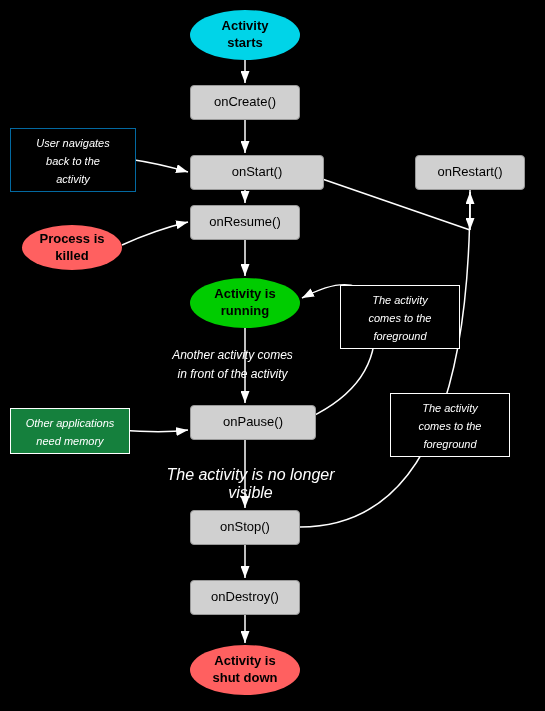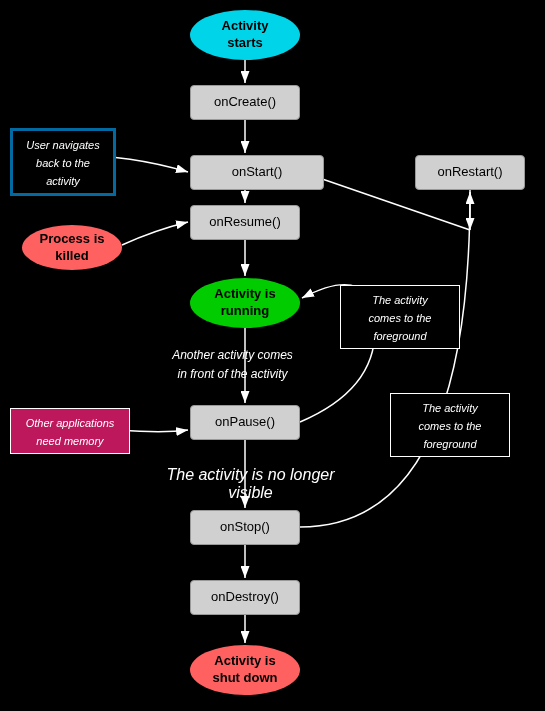--- a/index.html
+++ b/index.html
@@ -142,42 +142,42 @@
   </div>
 
   <div style="position:absolute; left:340px; top:285px; width:120px; background:#000; border:1px solid #fff; padding:4px; text-align:center;">
     <span class="italic-label" style="font-size:11px; font-style:italic; color:#fff; line-height:1.3;">The activity<br>comes to the<br>foreground</span>
   </div>
 
   <div style="position:absolute; left:390px; top:393px; width:120px; background:#000; border:1px solid #fff; padding:4px; text-align:center;">
     <span class="italic-label" style="font-size:11px; font-style:italic; color:#fff; line-height:1.3;">The activity<br>comes to the<br>foreground</span>
   </div>
 
-  <div class="node rect" style="left:190px; top:405px; width:110px; height:35px; background:#d0d0d0; border:1px solid #999;align-items:center;">
+  <div class="node rect" style="left:190px; top:405px; width:126px; height:35px; background:#d0d0d0; border:1px solid #999;align-items:center;">
     <span class="node-text">onPause()</span>
   </div>
 
-  <div style="position:absolute; left:10px; top:408px; width:120px; background:#be185d; border:1px solid #fff; padding:4px; text-align:center;">
+  <div style="position:absolute; left:10px; top:408px; width:120px; background:#15803d; border:1px solid #fff; padding:4px; text-align:center;">
     <span class="italic-label" style="font-size:11px; font-style:italic; color:#fff; line-height:1.3;">Other applications<br>need memory</span>
   </div>
 
   <div style="position:absolute; left:148px; top:466px; width:205px; text-align:center;">
     <span class="italic-label" style="font-size:16px; font-style:italic; color:#fff;">The activity is no longer visible</span>
   </div>
 
   <div class="node rect" style="left:190px; top:510px; width:110px; height:35px; background:#d0d0d0; border:1px solid #999;">
     <span class="node-text">onStop()</span>
   </div>
 
   <div class="node rect" style="left:190px; top:580px; width:110px; height:35px; background:#d0d0d0; border:1px solid #999;">
     <span class="node-text">onDestroy()</span>
   </div>
 
   <div class="node oval" style="left:190px; top:645px; width:110px; height:50px; background:#ff6060;">
     <span class="node-text" style="font-size:13px; font-weight:bold; white-space:pre-line; text-align:center;">Activity is
 shut down</span>
   </div>
 
-  <div style="position:absolute; left:10px; top:128px; width:106px; background:#000; border:3px solid #0369a1; padding:4px; text-align:center;">
+  <div style="position:absolute; left:10px; top:128px; width:126px; background:#000; border:1px solid #0369a1; padding:4px; text-align:center;">
     <span class="italic-label" style="font-size:11px; font-style:italic; color:#fff; line-height:1.3;">User navigates<br>back to the<br>activity</span>
   </div>
 
 </div>
 
 </body></html>

